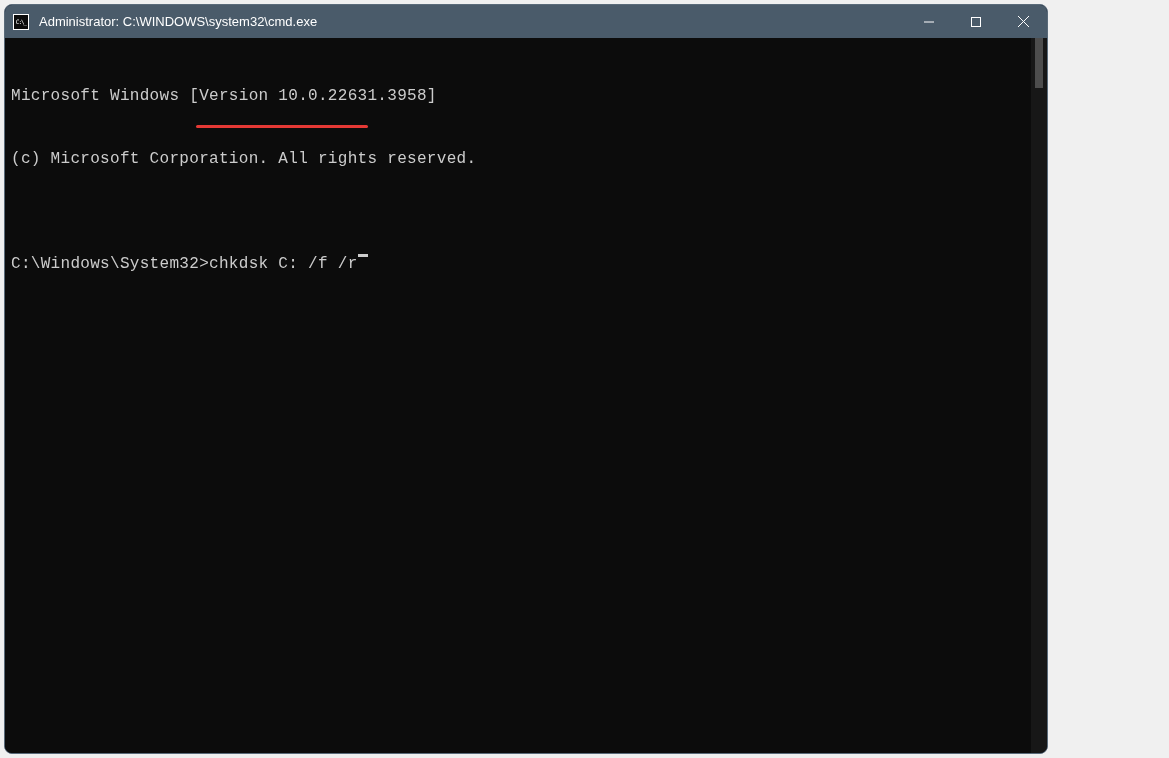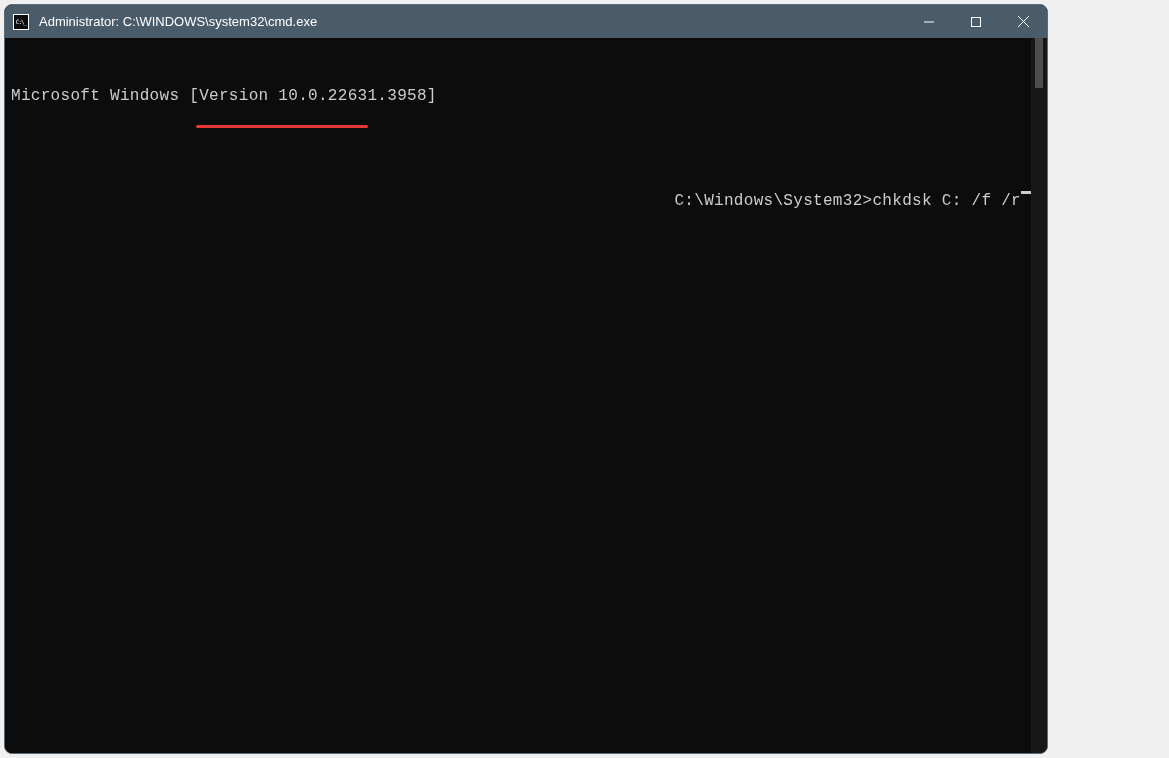--- a/index.html
+++ b/index.html
@@ -87,21 +87,21 @@
       color: #cccccc;
       font-family: "Consolas", "Courier New", monospace;
       font-size: 16px;
       line-height: 21px;
       padding: 6px 0 12px 6px;
       white-space: pre;
       letter-spacing: 0.3px;
       position: relative;
     }
     .terminal-line { display: block; }
-    .prompt-line { display: flex; justify-content: flex-end; }
+    .prompt-line { display: flex; }
     .cmd-input {
       position: relative;
     }
     .cursor {
       display: inline-block;
       width: 10px;
       height: 3px;
       background: #cccccc;
       vertical-align: bottom;
       margin-bottom: 1px;
@@ -152,20 +152,21 @@
         <svg viewBox="0 0 11 11">
             <line x1="0" y1="0" x2="11" y2="11" stroke="#ffffff" stroke-width="1"></line>
             <line x1="11" y1="0" x2="0" y2="11" stroke="#ffffff" stroke-width="1"></line>
           </svg>
       </div>
     </div>
   </div>
   <div class="terminal-wrap">
     <div class="terminal">
       <span class="terminal-line">Microsoft Windows [Version 10.0.22631.3958]</span>
+      <span class="terminal-line">(c) Microsoft Corporation. All rights reserved.</span>
       <span class="terminal-line"></span>
       <span class="prompt-line"><span>C:\Windows\System32&gt;</span><span class="cmd-input">chkdsk C: /f /r</span><span class="cursor"></span></span>
       <span class="underline" id="ul" style="left: 191px; top: 87px; width: 172px; background: rgb(229, 57, 53);"></span>
     </div>
     <div class="scrollbar">
       <div class="scrollbar-thumb"></div>
     </div>
   </div>
 </div>
 

